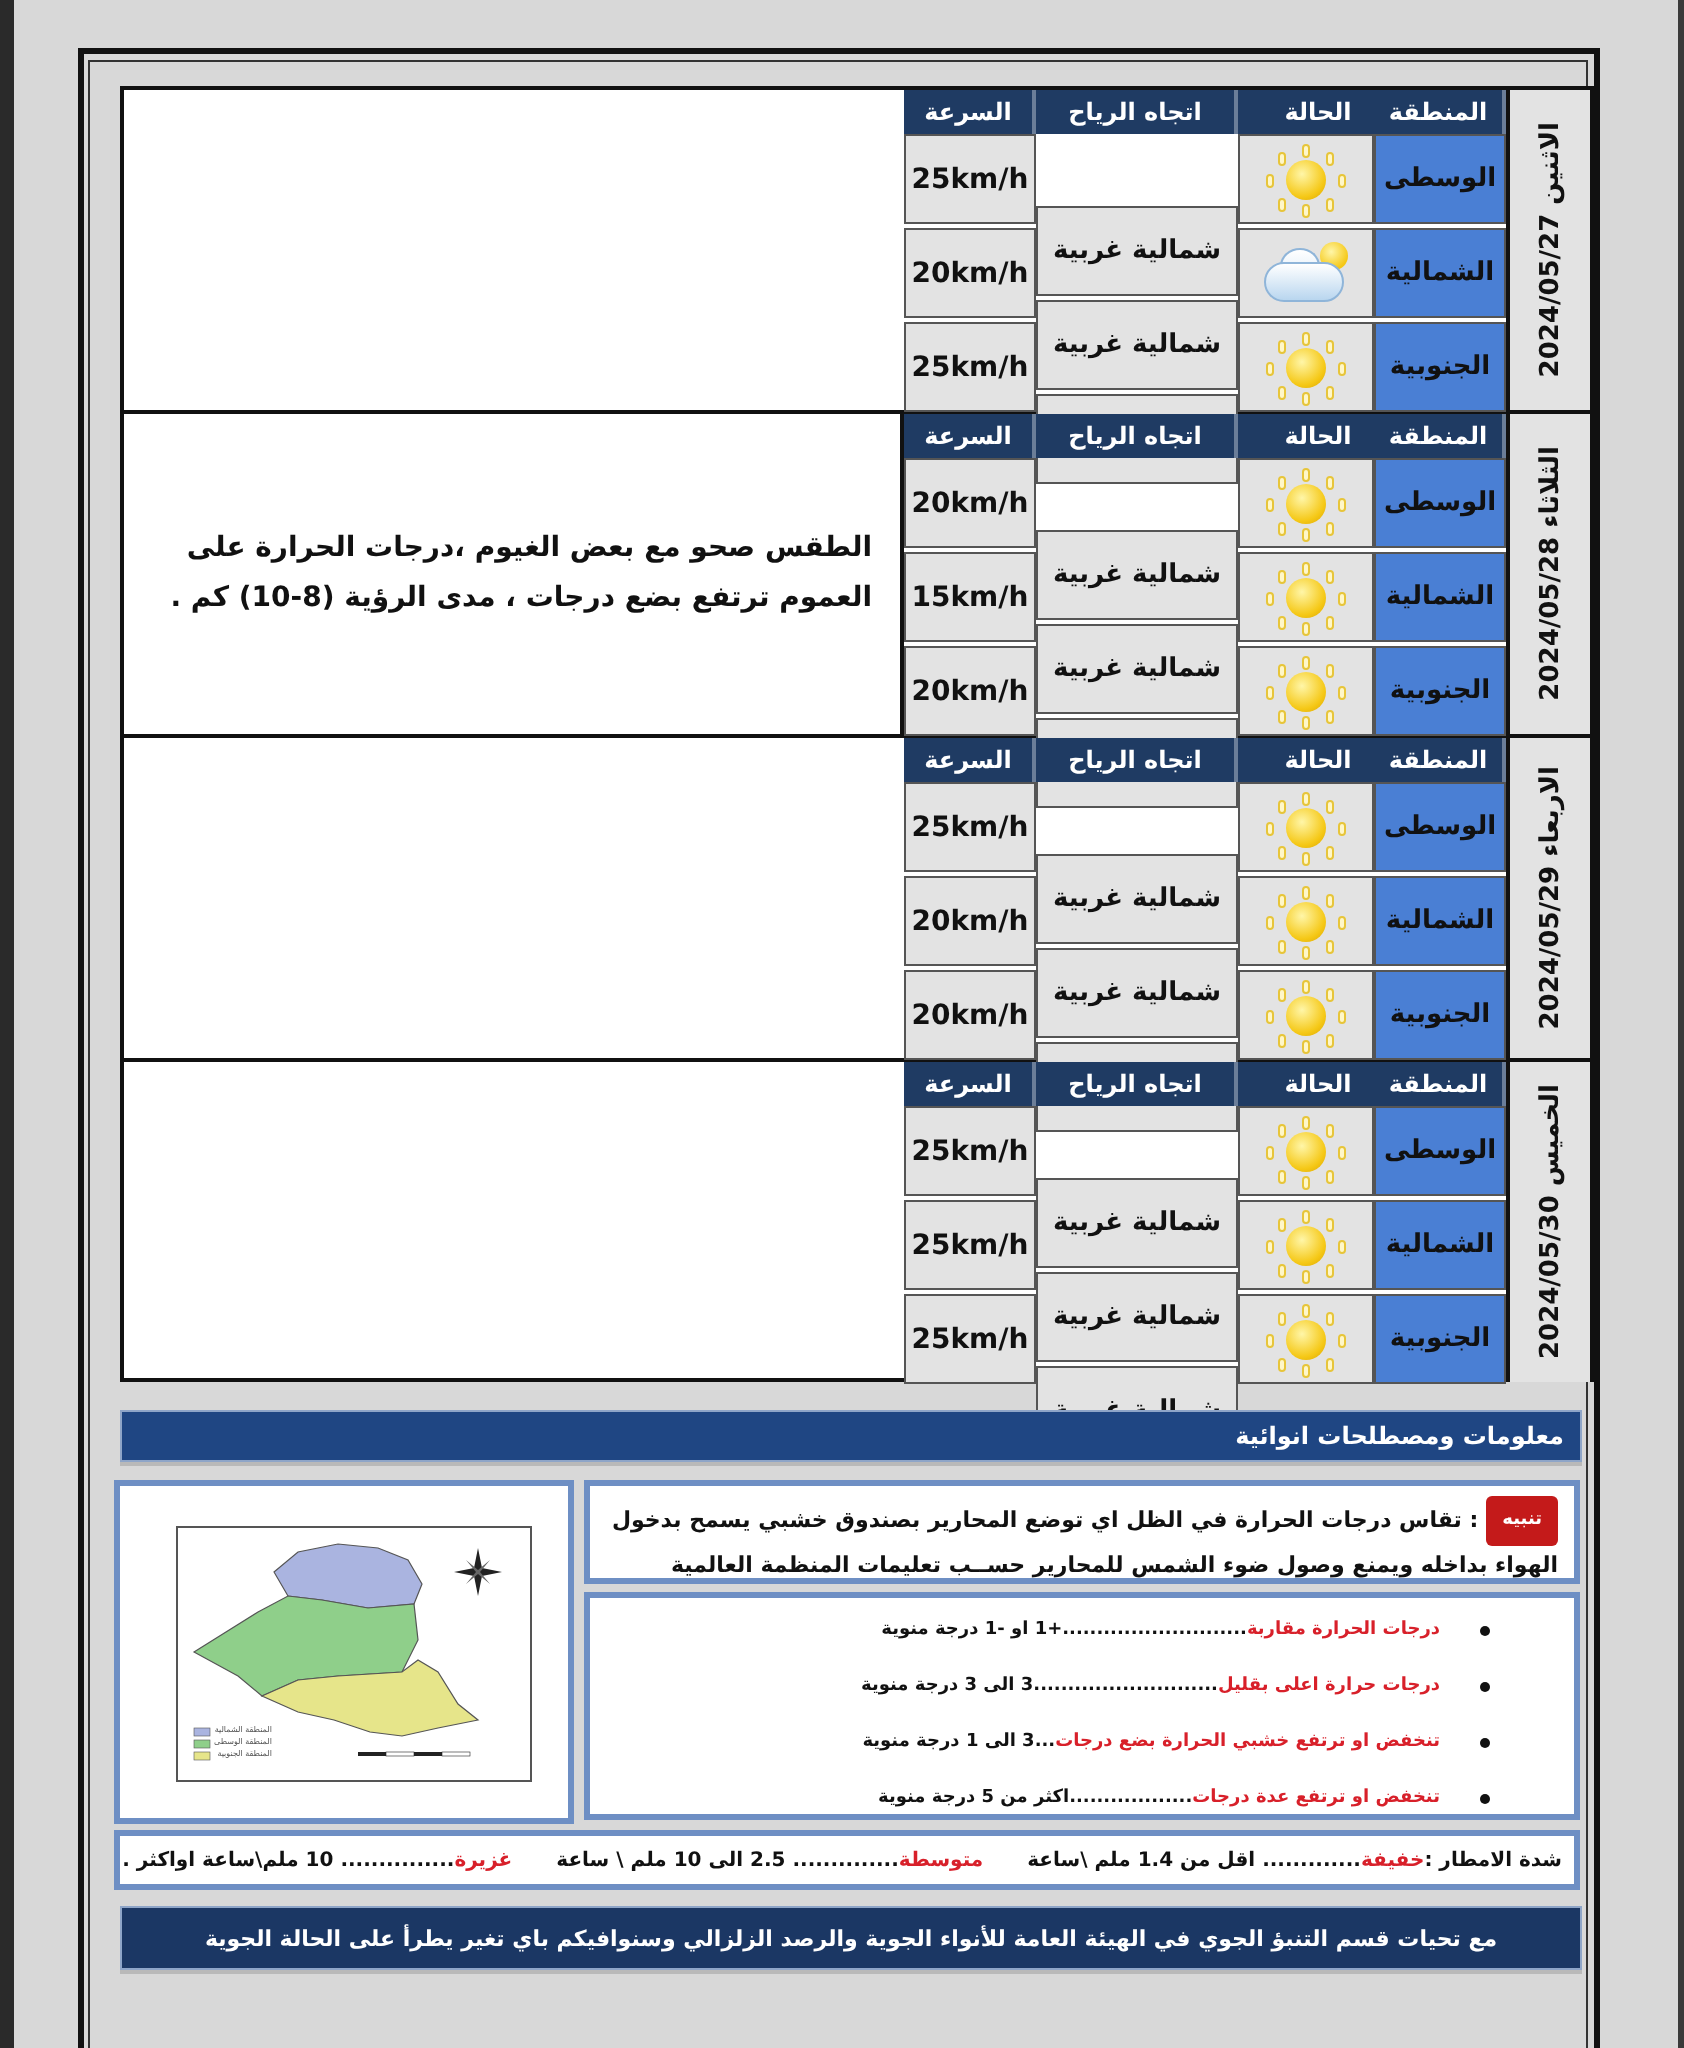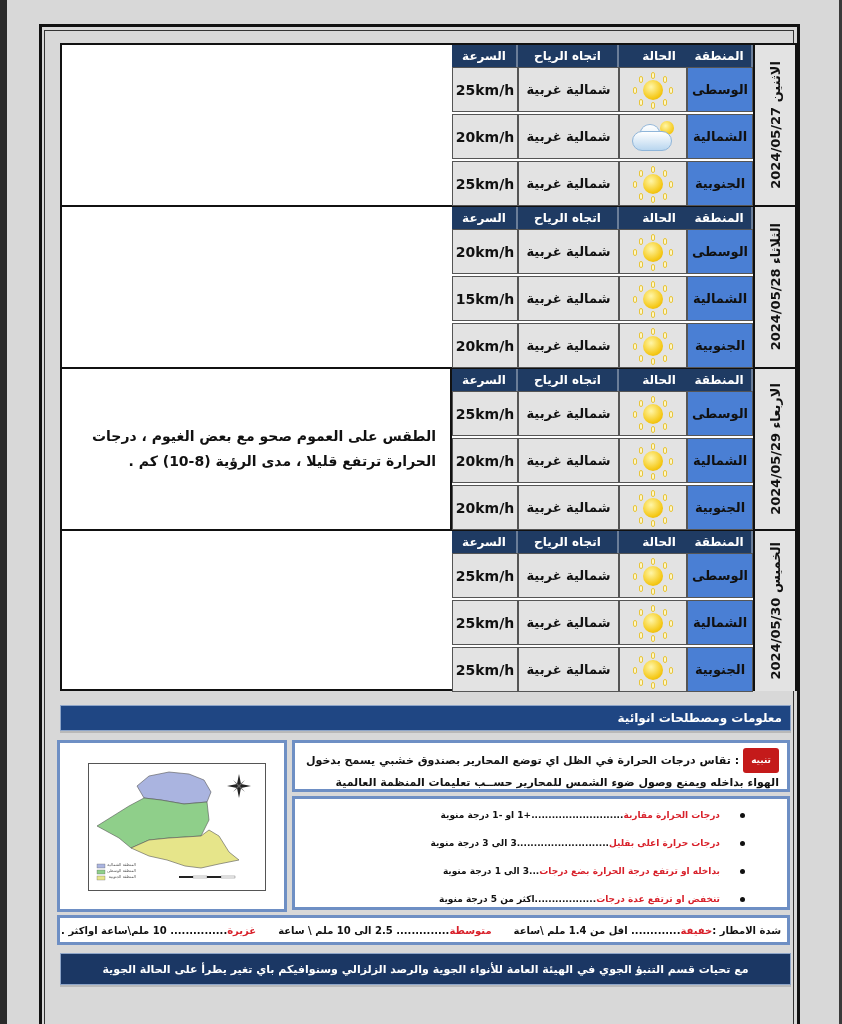--- a/index.html
+++ b/index.html
@@ -39,21 +39,21 @@
   }
   .grid {
     position: absolute; left: 390px; top: 0; width: 301px; height: 100%;
   }
   .hdr { position: absolute; top: 0; height: 22px; background: #1f3b63; color: #fff;
     font-size: 12px; font-weight: bold; display: flex; align-items: center; justify-content: center;
     border-right: 2px solid #6b7e99; }
   .cell { position: absolute; height: 45px; background: #e3e3e3; border: 1px solid #555;
     display: flex; align-items: center; justify-content: center; font-weight: bold; color: #111; }
   .c-speed { left: 0; width: 66px; font-size: 14px; font-family: "DejaVu Sans", sans-serif; }
-  .c-dir { left: 66px; width: 101px; font-size: 13px; }
+  .c-dir { left: 66px; width: 101px; font-size: 13px; margin-top: 36px; }
   .c-state { left: 167px; width: 68px; }
   .c-region { left: 235px; width: 66px; background: #4a7fd4; color: #111; font-size: 13px; }
   .h-speed { left: 0; width: 66px; }
   .h-dir { left: 66px; width: 101px; }
   .h-state { left: 167px; width: 82px; }
   .h-region { left: 235px; width: 66px; }
   .datecol {
     position: absolute; left: 691px; top: 0; width: 42px; height: 100%;
     background: #e3e3e3; border-left: 2px solid #111;
     display: flex; align-items: center; justify-content: center;
@@ -183,20 +183,23 @@
             <span class="core"></span>
           </div>
         </div>
         <div class="cell c-region" style="top:116px">الجنوبية</div>
       </div>
       <div class="datecol">
         <span>الاثنين 2024/05/27</span>
       </div>
     </div>
     <div class="day" style="top: 162px;">
+      <div class="desc">
+        <p>الطقس صحو مع بعض الغيوم ،درجات الحرارة على العموم ترتفع بضع درجات ، مدى الرؤية (8-10) كم .</p>
+      </div>
       <div class="grid">
         <div class="hdr h-speed">السرعة</div>
         <div class="hdr h-dir">اتجاه الرياح</div>
         <div class="hdr h-state">الحالة</div>
         <div class="hdr h-region">المنطقة</div>
         <div class="cell c-speed" style="top:22px">20km/h</div>
         <div class="cell c-dir" style="top:22px">شمالية غربية</div>
         <div class="cell c-state" style="top:22px">
           <div class="sun">
             <span class="ray" style="left:18px;top:0px"></span>
@@ -242,23 +245,20 @@
             <span class="core"></span>
           </div>
         </div>
         <div class="cell c-region" style="top:116px">الجنوبية</div>
       </div>
       <div class="datecol">
         <span>الثلاثاء 2024/05/28</span>
       </div>
     </div>
     <div class="day" style="top: 324px;">
-      <div class="desc">
-        <p>الطقس على العموم صحو مع بعض الغيوم ، درجات الحرارة ترتفع قليلا ، مدى الرؤية (8-10) كم .</p>
-      </div>
       <div class="grid">
         <div class="hdr h-speed">السرعة</div>
         <div class="hdr h-dir">اتجاه الرياح</div>
         <div class="hdr h-state">الحالة</div>
         <div class="hdr h-region">المنطقة</div>
         <div class="cell c-speed" style="top:22px">25km/h</div>
         <div class="cell c-dir" style="top:22px">شمالية غربية</div>
         <div class="cell c-state" style="top:22px">
           <div class="sun">
             <span class="ray" style="left:18px;top:0px"></span>
@@ -417,21 +417,21 @@
       <span class="blk">+1  او -1 درجة منوية</span>
     </div>
     <div class="bullet">
       <span class="dot"></span>
       <span class="red">درجات حرارة اعلى بقليل</span>
       <span class="blk">...........................</span>
       <span class="blk">3  الى   3 درجة منوية</span>
     </div>
     <div class="bullet">
       <span class="dot"></span>
-      <span class="red">بداخله او ترتفع درجة الحرارة بضع درجات</span>
+      <span class="red">تنخفض او ترتفع خشبي الحرارة بضع درجات</span>
       <span class="blk">...</span>
       <span class="blk">3  الى   1 درجة منوية</span>
     </div>
     <div class="bullet">
       <span class="dot"></span>
       <span class="red">تنخفض او ترتفع عدة درجات</span>
       <span class="blk"> .................. </span>
       <span class="blk">اكثر من  5 درجة منوية</span>
     </div>
   </div>

